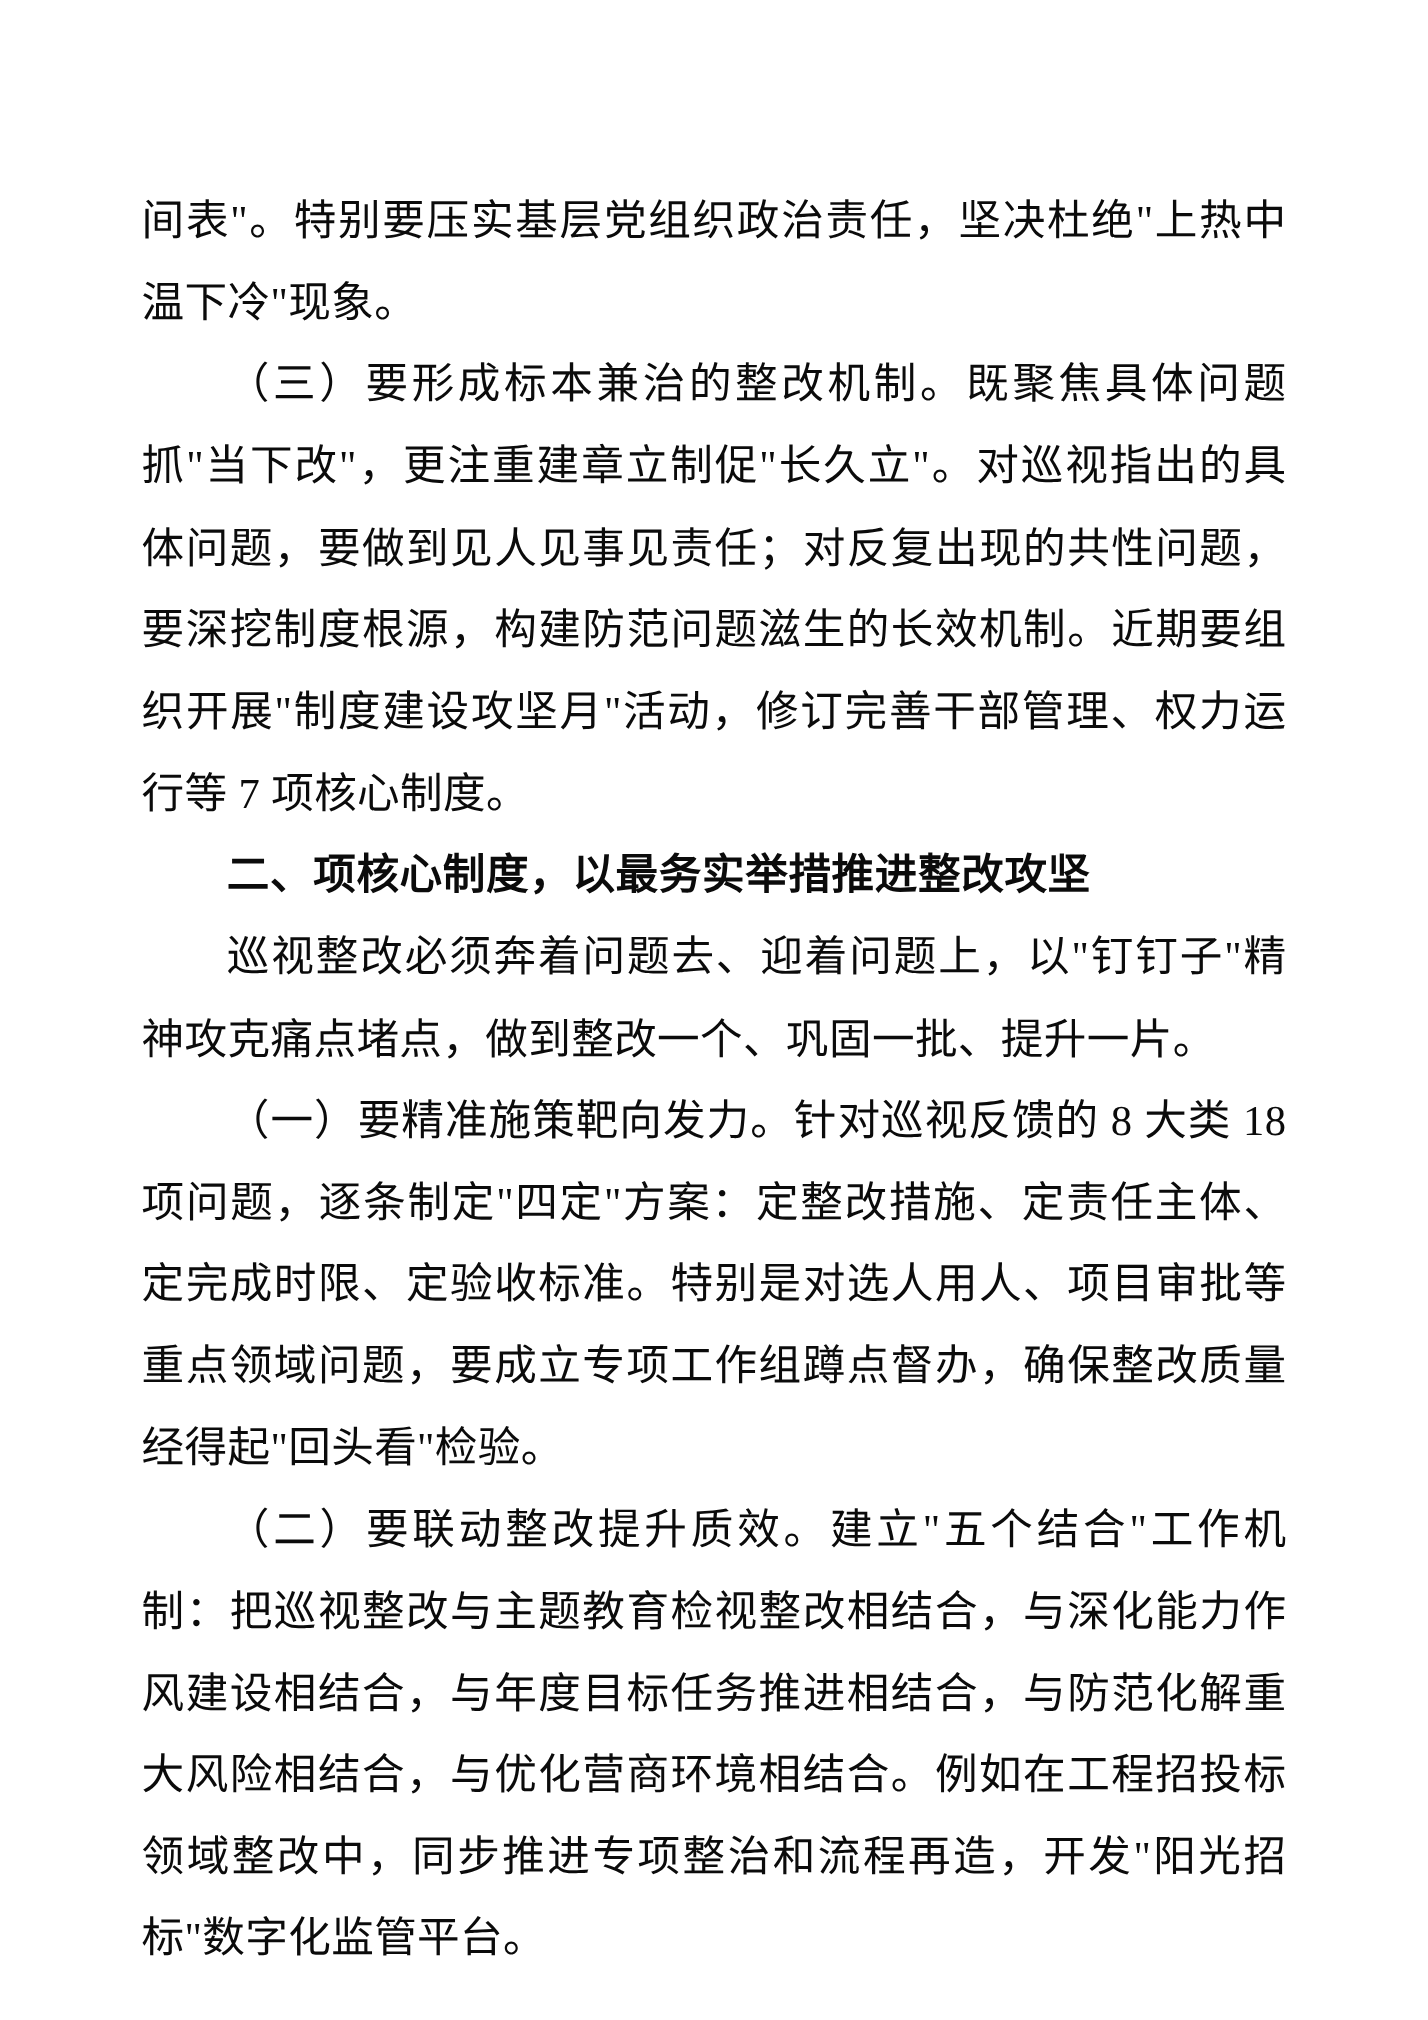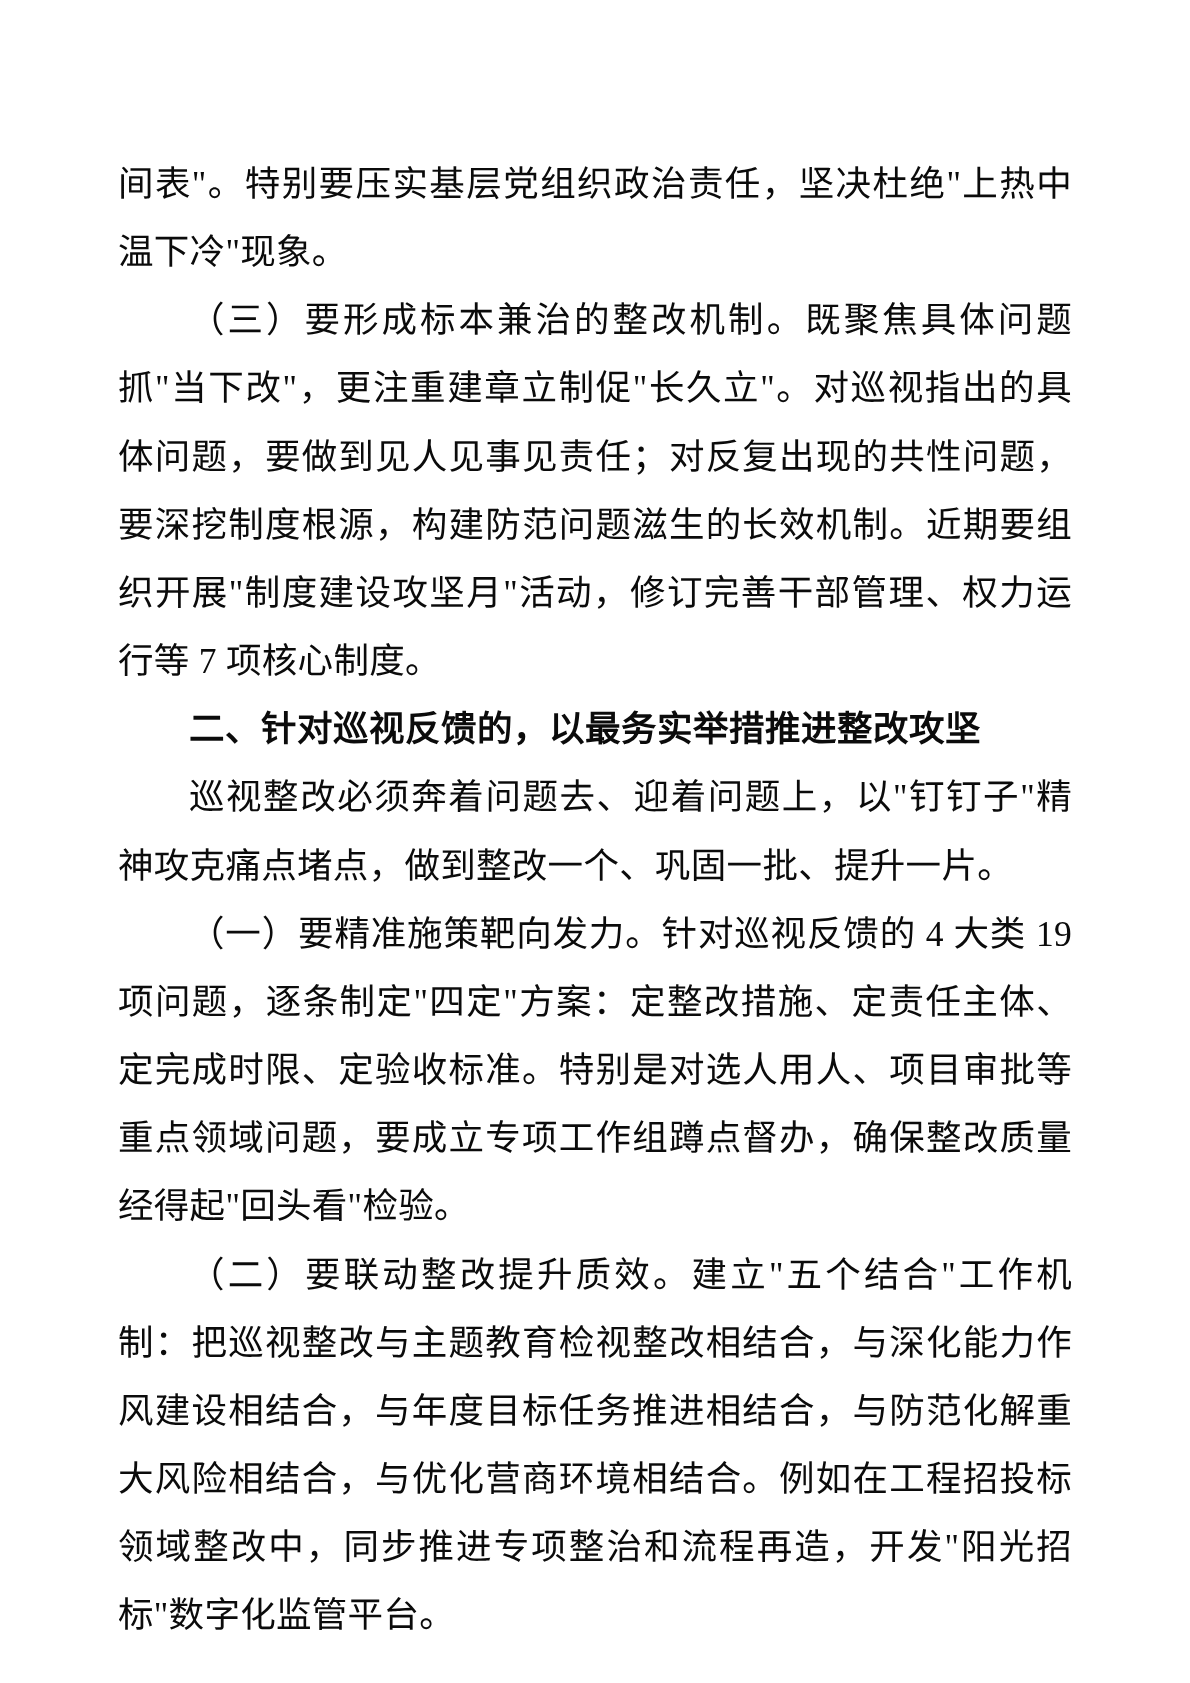--- a/index.html
+++ b/index.html
@@ -47,22 +47,22 @@
 </head>
 <body>
 
 <div class="page">
   <div class="doc-body">
 
     <p class="para">间表"。特别要压实基层党组织政治责任，坚决杜绝"上热中温下冷"现象。</p>
 
     <p class="para indent">（三）要形成标本兼治的整改机制。既聚焦具体问题抓"当下改"，更注重建章立制促"长久立"。对巡视指出的具体问题，要做到见人见事见责任；对反复出现的共性问题，要深挖制度根源，构建防范问题滋生的长效机制。近期要组织开展"制度建设攻坚月"活动，修订完善干部管理、权力运行等 7 项核心制度。</p>
 
-    <h2 class="heading">二、针对巡视反馈的，以最务实举措推进整改攻坚</h2>
+    <h2 class="heading">二、项核心制度，以最务实举措推进整改攻坚</h2>
 
     <p class="para indent">巡视整改必须奔着问题去、迎着问题上，以"钉钉子"精神攻克痛点堵点，做到整改一个、巩固一批、提升一片。</p>
 
-    <p class="para indent">（一）要精准施策靶向发力。针对巡视反馈的 4 大类 19 项问题，逐条制定"四定"方案：定整改措施、定责任主体、定完成时限、定验收标准。特别是对选人用人、项目审批等重点领域问题，要成立专项工作组蹲点督办，确保整改质量经得起"回头看"检验。</p>
+    <p class="para indent">（一）要精准施策靶向发力。针对巡视反馈的 8 大类 18 项问题，逐条制定"四定"方案：定整改措施、定责任主体、定完成时限、定验收标准。特别是对选人用人、项目审批等重点领域问题，要成立专项工作组蹲点督办，确保整改质量经得起"回头看"检验。</p>
 
     <p class="para indent">（二）要联动整改提升质效。建立"五个结合"工作机制：把巡视整改与主题教育检视整改相结合，与深化能力作风建设相结合，与年度目标任务推进相结合，与防范化解重大风险相结合，与优化营商环境相结合。例如在工程招投标领域整改中，同步推进专项整治和流程再造，开发"阳光招标"数字化监管平台。</p>
 
   </div>
 </div>
 
 </body></html>

